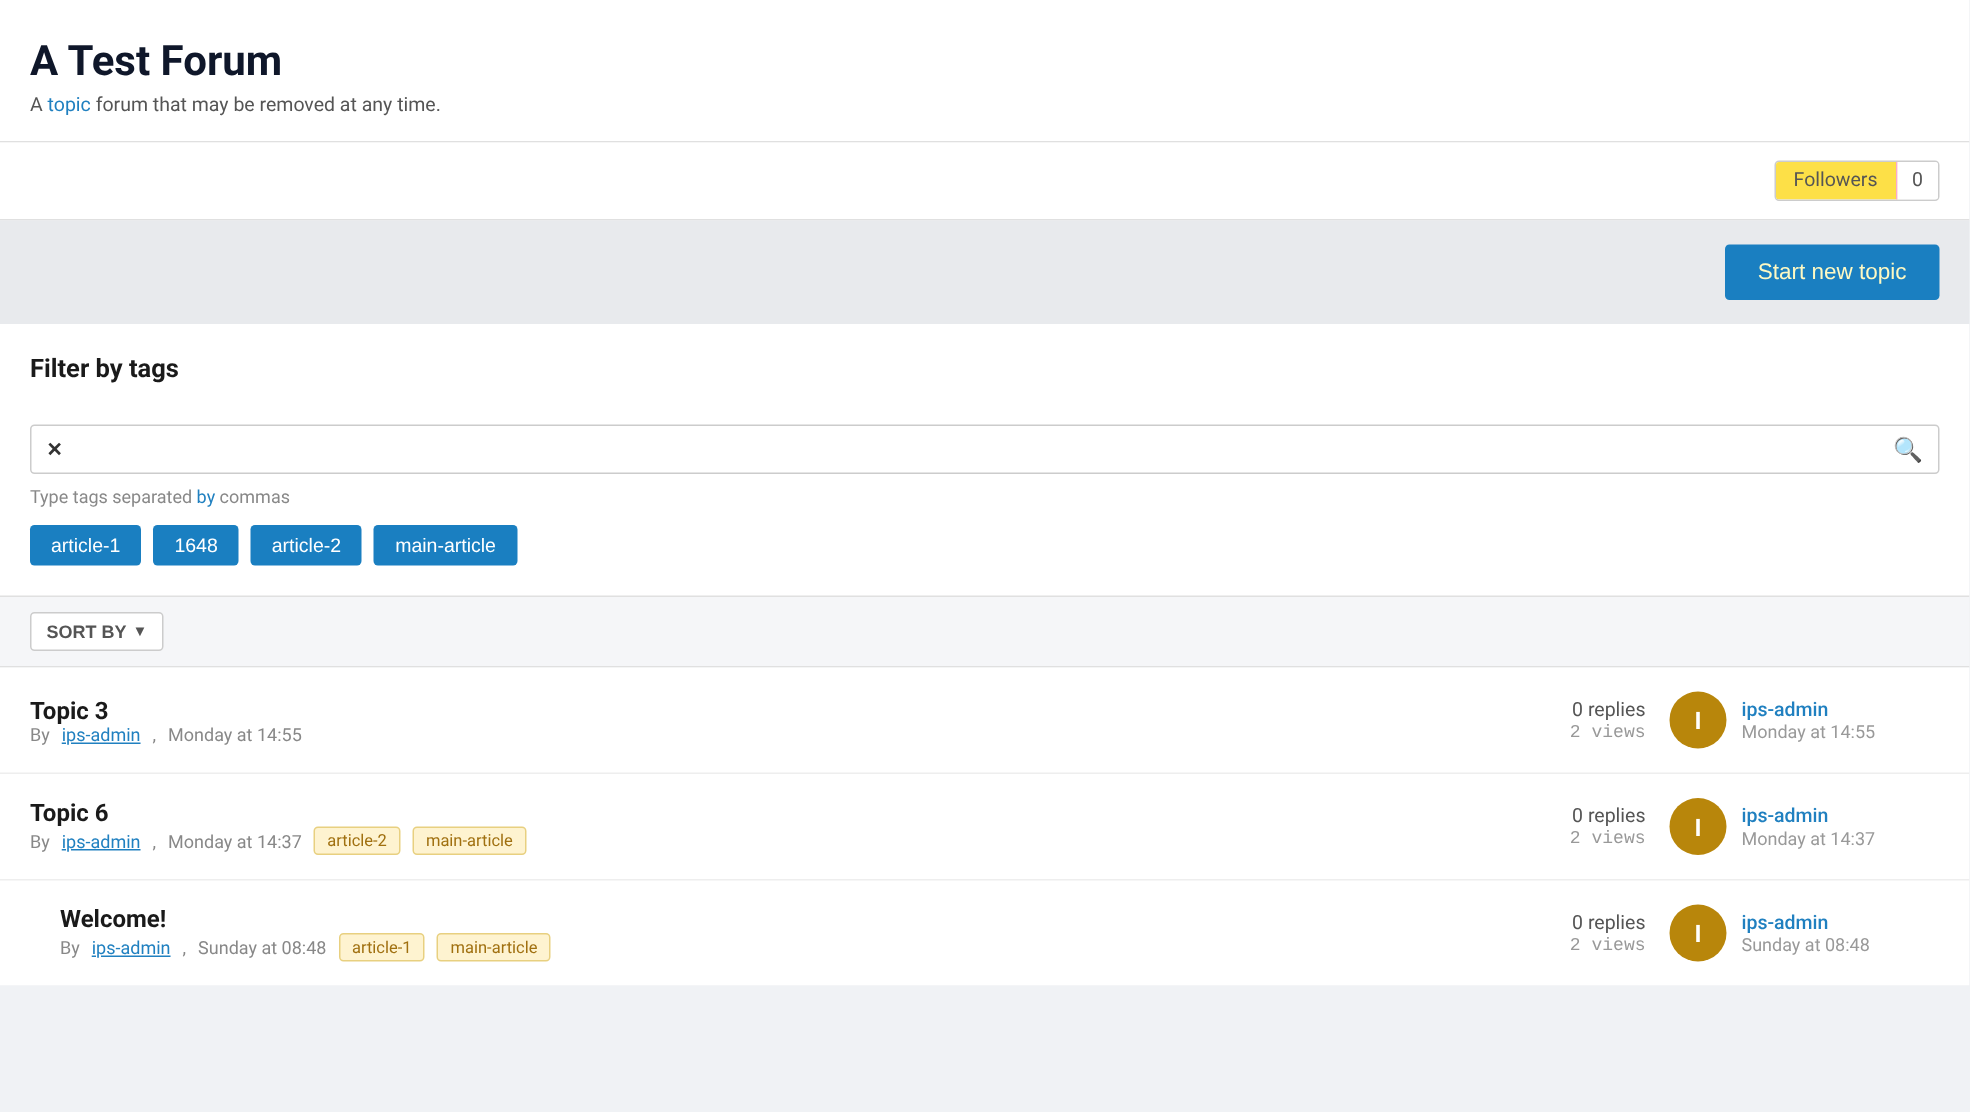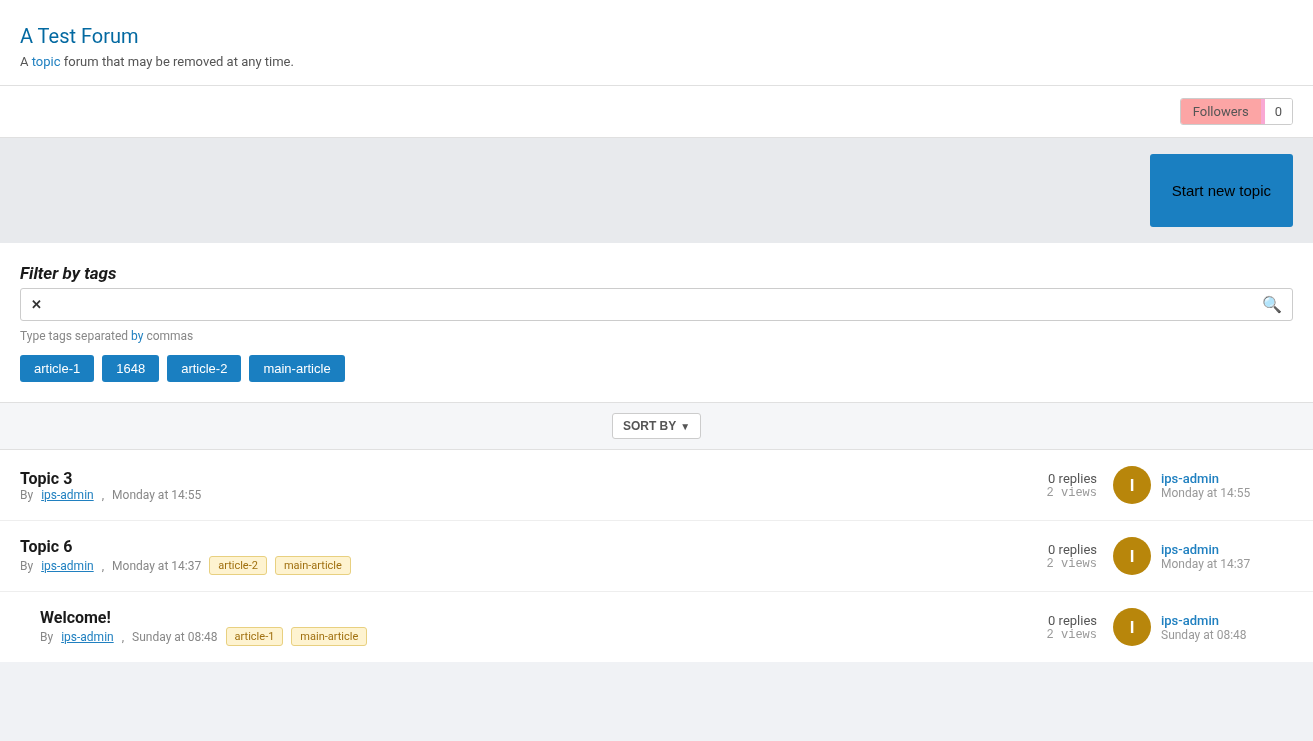--- a/index.html
+++ b/index.html
@@ -4,23 +4,23 @@
   <style>
     * { box-sizing: border-box; margin: 0; padding: 0; }
     body { font-family: -apple-system, BlinkMacSystemFont, 'Segoe UI', Roboto, sans-serif; background: #f0f2f5; color: #333; font-size: 14px; }
 
     .forum-header {
       background: #fff;
       padding: 24px 20px 16px 20px;
       border-bottom: 1px solid #e0e0e0;
     }
     .forum-title {
-      font-size: 20px;
-      font-weight: 400;
-      color: #0369a1;
+      font-size: 28px;
+      font-weight: 700;
+      color: #0f172a;
       margin-bottom: 6px;
     }
     .forum-description {
       color: #555;
       font-size: 13px;
     }
 
     .followers-bar {
       background: #fff;
       padding: 12px 20px;
@@ -33,59 +33,58 @@
       display: flex;
       align-items: center;
       border: 1px solid #ccc;
       border-radius: 3px;
       overflow: hidden;
       font-size: 13px;
       cursor: pointer;
     }
     .followers-btn .followers-label {
       padding: 5px 12px;
-      background: #fca5a5;
-      color: #555;
-      border-right: 4px solid #f9a8d4;
+      background: #fde047;
+      color: #555;
+      border-right: 1px solid #f9a8d4;
     }
     .followers-btn .followers-count {
       padding: 5px 10px;
       background: #fff;
       color: #555;
     }
 
     .action-bar {
       background: #e8eaed;
       padding: 16px 20px;
       display: flex;
       justify-content: flex-end;
       align-items: center;
     }
     .start-topic-btn {
       background: #1a7fc1;
-      color: #000000;
+      color: #fef9c3;
       border: none;
-      padding: 28px 22px;
+      padding: 10px 22px;
       font-size: 15px;
       font-weight: 500;
       border-radius: 3px;
       cursor: pointer;
     }
 
     .filter-section {
       background: #fff;
       padding: 20px;
       border-bottom: 1px solid #e0e0e0;
     }
     .filter-title {
       font-size: 17px;
       font-weight: 700;
-      margin-bottom: 5px;
+      margin-bottom: 27px;
       color: #1a1a1a;
-      font-style: italic;
     }
     .tag-input-wrapper {
       display: flex;
       align-items: center;
       border: 1px solid #ccc;
       border-radius: 3px;
       padding: 6px 10px;
       margin-bottom: 8px;
     }
     .tag-input-clear {
@@ -126,21 +125,21 @@
       padding: 6px 14px;
       border-radius: 3px;
       font-size: 13px;
       cursor: pointer;
     }
 
     .sort-bar {
       background: #f5f6f8;
       padding: 10px 20px;
       display: flex;
-      justify-content: center;
+      justify-content: flex-start;
       align-items: center;
       border-bottom: 1px solid #e0e0e0;
     }
     .sort-btn {
       background: #fff;
       border: 1px solid #ccc;
       border-radius: 3px;
       padding: 5px 10px;
       font-size: 12px;
       font-weight: 600;

